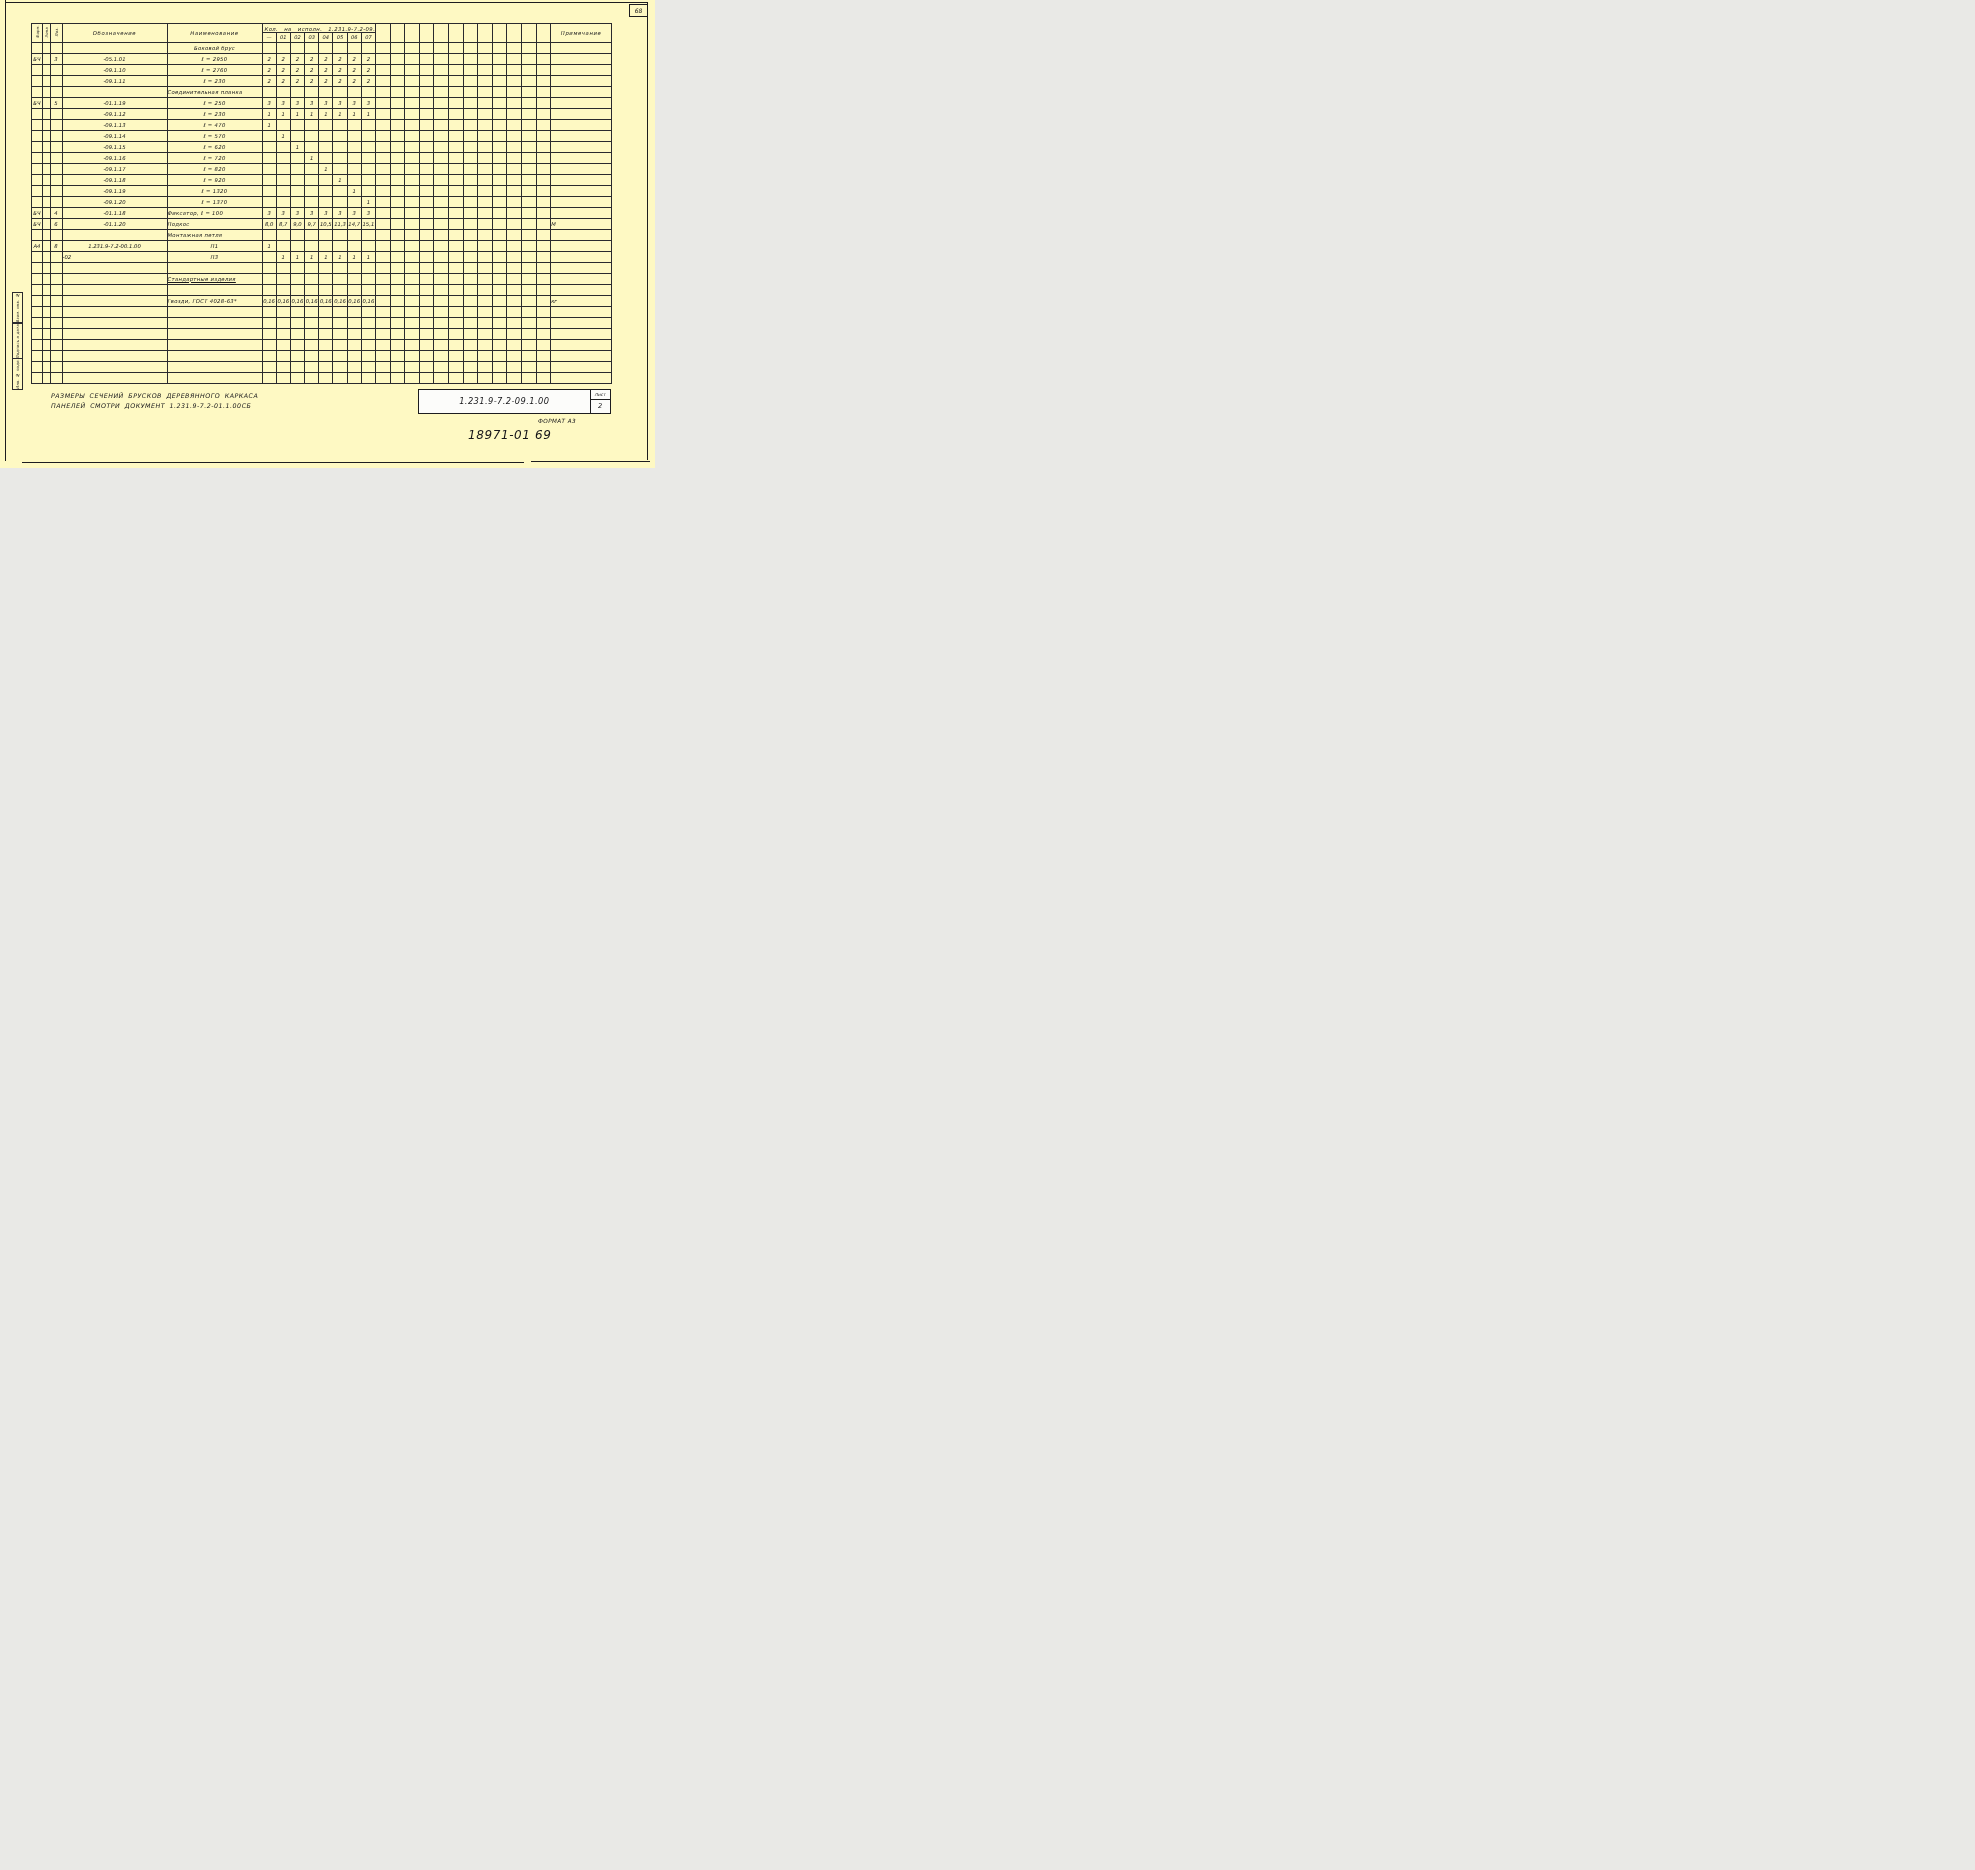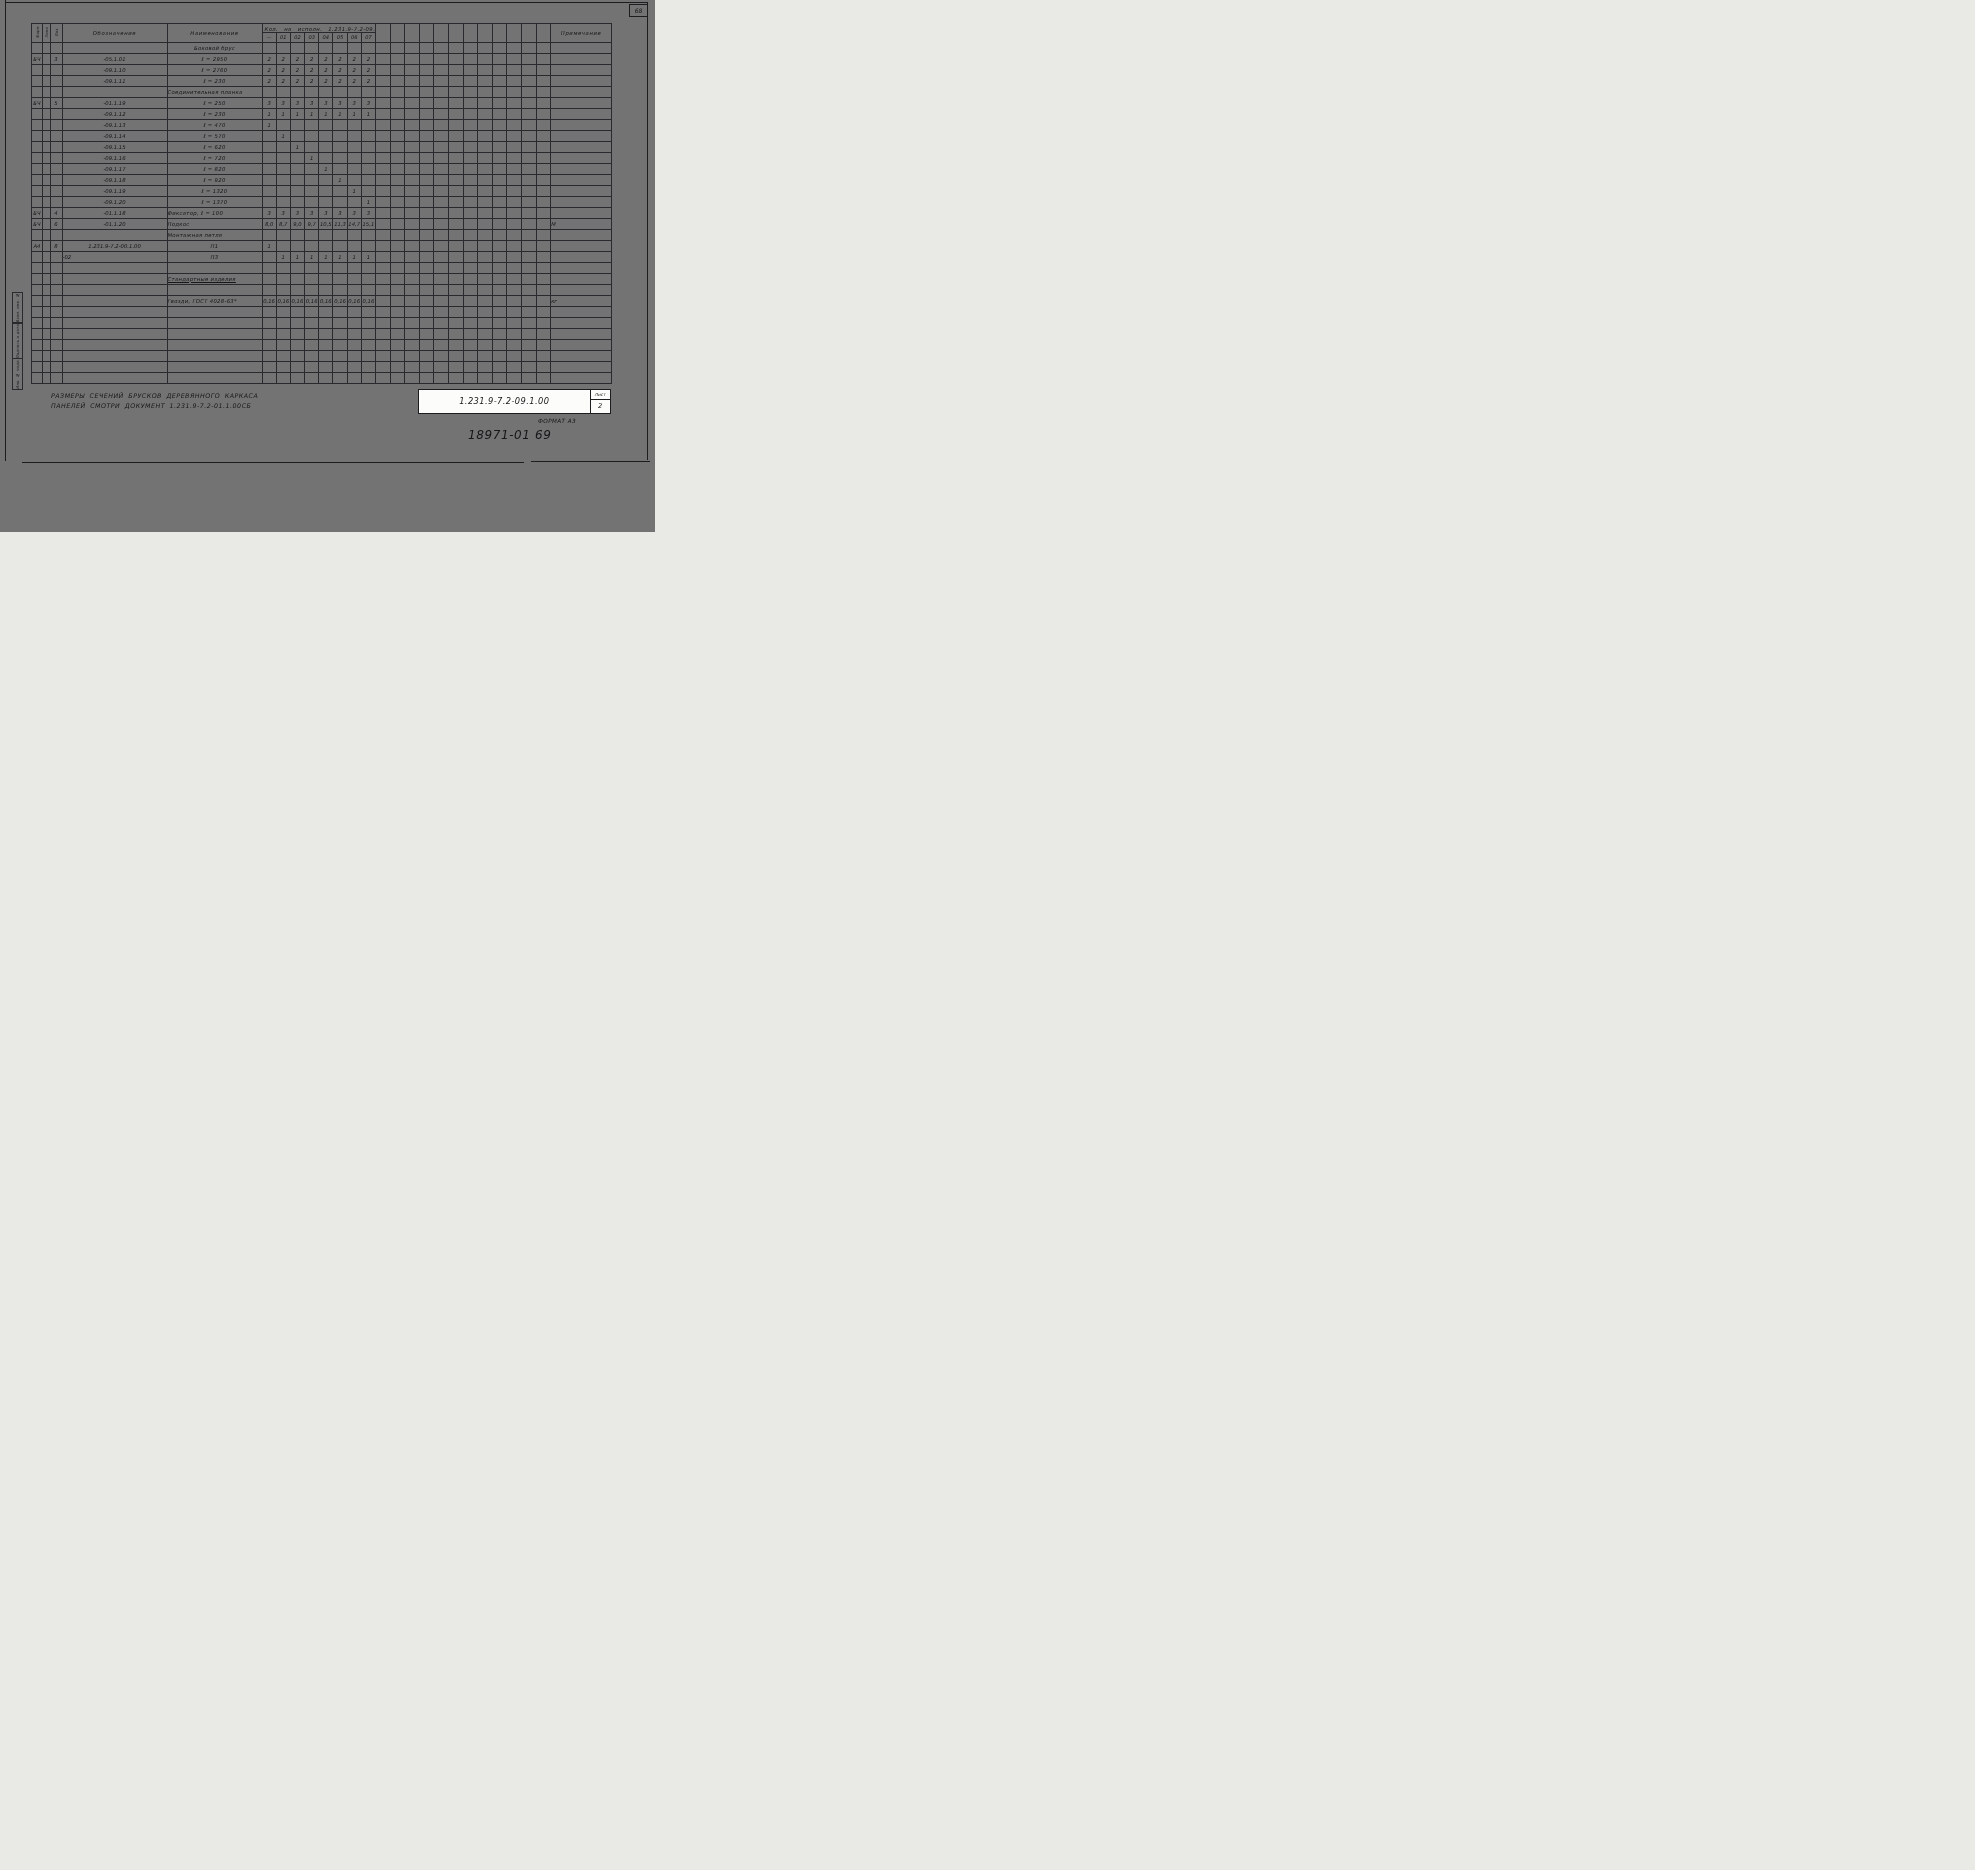--- a/index.html
+++ b/index.html
@@ -1,17 +1,17 @@
 <!DOCTYPE html>
 <html style="font-size:6.3px"><head>
 <meta charset="utf-8">
 <style>
   * { box-sizing: border-box; margin: 0; padding: 0; }
   body { background: #e9e9e6; font-family: "DejaVu Sans", "Liberation Sans", sans-serif; }
-  .sheet { position: relative; width: 655px; height: 532px; background: #737373; color: #17171a; overflow: hidden; }
+  .sheet { position: relative; width: 655px; height: 468px; background: #fef9c3; color: #17171a; overflow: hidden; }
   .hand { font-style: italic; }
   .line { position: absolute; background: #1d1d20; }
 
   
   .spec { position: absolute; left: 31px; top: 22.5px; border-collapse: collapse; table-layout: fixed; border: 0.9px solid #1d1d20; }
   .spec th, .spec td { border: 0.6px solid #2a2a2e; padding: 0; font-weight: normal; white-space: nowrap; overflow: hidden; }
   .spec thead tr { height: 9.5px; }
   .spec tbody tr { height: 11px; }
   .spec td { font-size: 5.3px; }
   .htext { font-size: 5.3px; font-style: italic; letter-spacing: 0.6px; text-align: center; }

